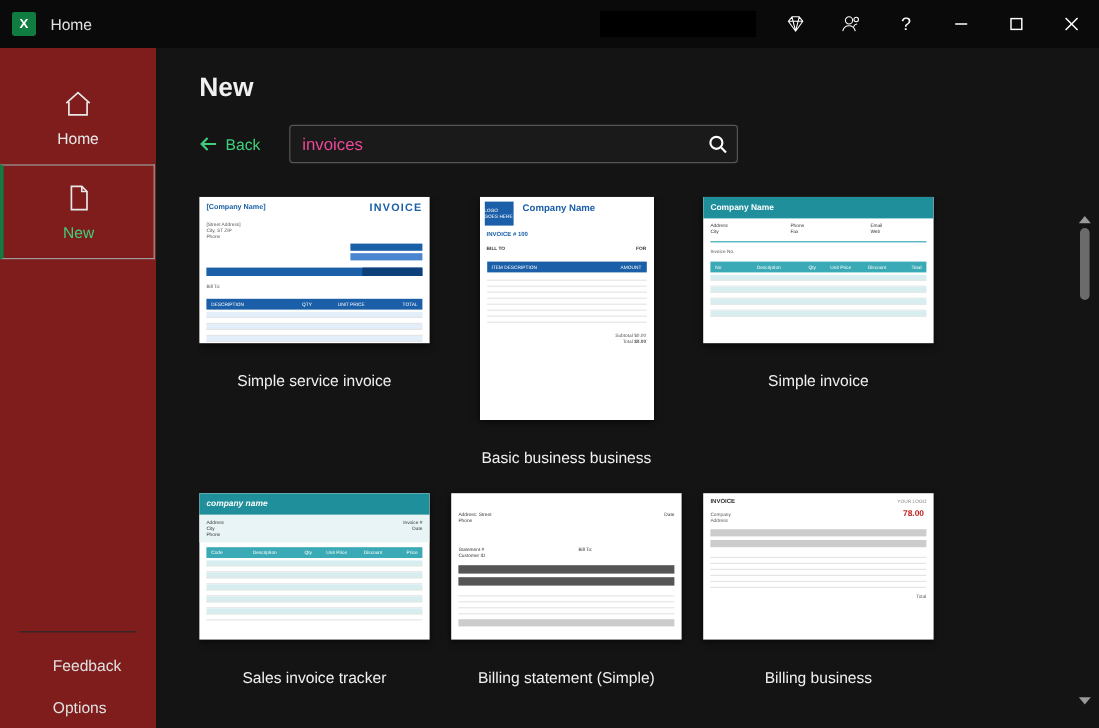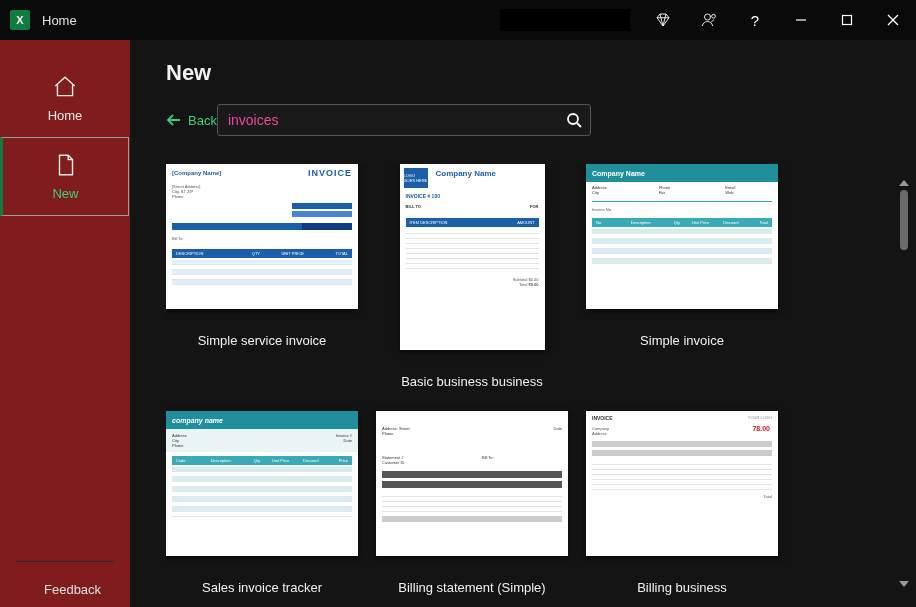--- a/index.html
+++ b/index.html
@@ -31,32 +31,32 @@
   .sidebar hr { border: none; border-top: 1px solid #2a2a2a; margin: 0 16px 10px; }
   .sidebar .secondary { padding: 10px 0 10px 44px; font-size: 13px; color: #e0e0e0; cursor: pointer; text-align: left; }
 
   
   .main { flex: 1; background: #141414; display: flex; flex-direction: column; position: relative; }
   .main-inner { padding: 20px 30px 0 36px; flex: 1; display: flex; flex-direction: column; overflow: hidden; }
   .page-title { font-size: 22px; font-weight: 600; color: #f0f0f0; }
 
   
   .search-row { display: flex; align-items: center; margin-top: 18px; }
-  .back-link { display: flex; align-items: center; color: #3fcf7a; font-size: 13px; cursor: pointer; }
+  .back-link { display: flex; align-items: center; color: #3fcf7a; font-size: 13px; cursor: pointer; margin-right: 24px; }
   .back-link svg { width: 16px; height: 14px; stroke: #3fcf7a; fill: none; stroke-width: 1.8; margin-right: 6px; }
   .search-box { position: relative; width: 374px; height: 32px; border: 1px solid #555; border-radius: 3px; background: #1a1a1a; display: flex; align-items: center; }
   .search-box input { flex: 1; background: transparent; border: none; outline: none; color: #ec4899; font-size: 14px; padding: 0 10px; }
   .search-box .search-btn { width: 32px; height: 32px; display: flex; align-items: center; justify-content: center; cursor: pointer; }
   .search-box .search-btn svg { width: 16px; height: 16px; stroke: #fff; fill: none; stroke-width: 1.8; }
 
   
   .scroll-area { flex: 1; overflow-y: auto; margin-top: 28px; padding-right: 20px; padding-bottom: 20px; }
   .grid { display: grid; grid-template-columns: repeat(3, 192px); column-gap: 18px; row-gap: 22px; }
   .tpl { display: flex; flex-direction: column; align-items: center; cursor: pointer; }
-  .thumb { width: 192px; height: 145px; background: #fff; box-shadow: 0 2px 6px rgba(0,0,0,.6); overflow: hidden; position: relative; }
+  .thumb { width: 192px; height: 122px; background: #fff; box-shadow: 0 2px 6px rgba(0,0,0,.6); overflow: hidden; position: relative; }
   .thumb.sq { height: 186px; width: 145px; margin: 0 auto; }
   .tpl-label { margin-top: 24px; font-size: 13px; color: #f0f0f0; text-align: center; }
 
   
   .th-hdr { height: 18px; display: flex; align-items: center; padding: 4px 6px; font-size: 6px; color: #1b5fa8; font-weight: bold; }
   .th-hdr.teal { background: #1f8f9b; color: #fff; font-size: 7px; }
   .th-hdr .right { margin-left: auto; font-size: 9px; color: #1b5fa8; letter-spacing: 1px; }
   .th-band { height: 8px; background: #1b5fa8; margin: 2px 0; }
   .th-band.grey { background: #555; }
   .th-band.lgrey { background: #ccc; }
@@ -137,20 +137,21 @@
     <div class="nav-item selected">
       <svg viewBox="0 0 24 24">
           <path d="M6 3h8l4 4v14H6z"></path>
           <path d="M14 3v4h4"></path>
         </svg>
       <span class="nav-label">New</span>
     </div>
     <div class="grow"></div>
     <hr>
     <div class="secondary">Feedback</div>
+    <div class="secondary">Options</div>
   </div>
 
   <div class="main">
     <div class="main-inner">
       <div class="page-title">New</div>
 
       <div class="search-row">
         <div class="back-link">
           <svg viewBox="0 0 16 14">
               <path d="M7 2L2 7l5 5M2 7h12"></path>

